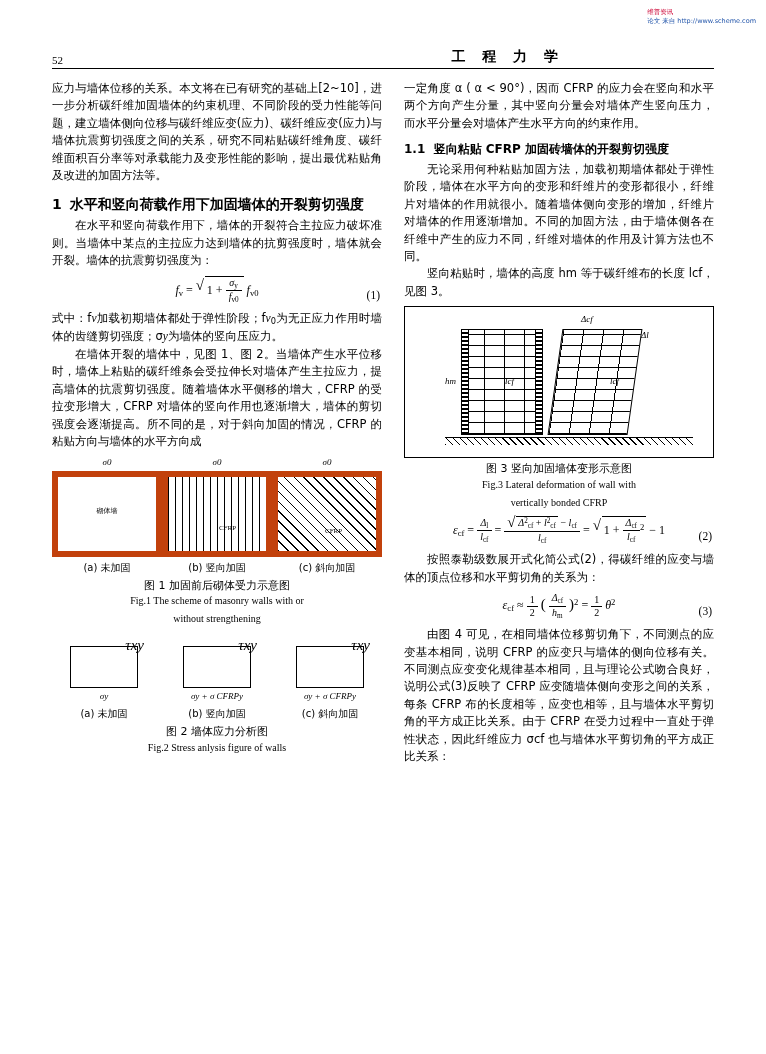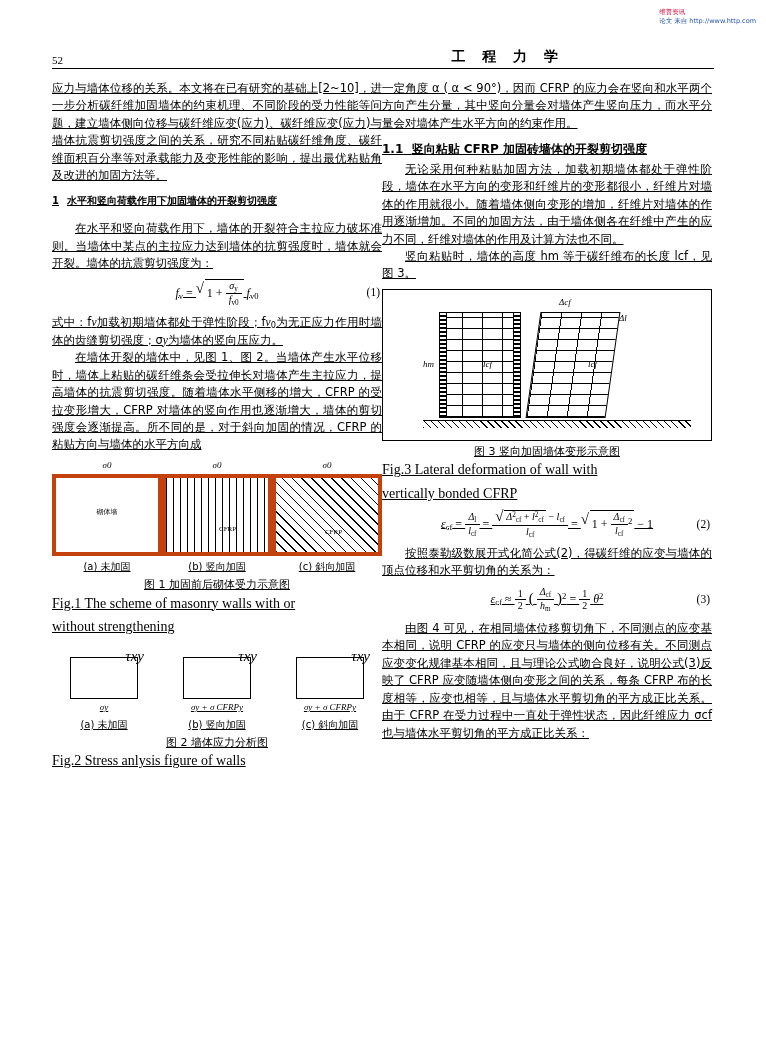--- a/index.html
+++ b/index.html
@@ -33,61 +33,61 @@
     font-family:"DejaVu Sans",sans-serif;
     margin-right:150px;
   }
   .rule{
     position:absolute;left:52px;right:52px;top:68px;
     border-top:1px solid #000;
   }
   
   .cols{
     position:absolute;top:80px;left:52px;right:52px;bottom:10px;
-    display:flex;text-decoration:underline;
+    display:flex;gap:22px;
   }
   .col{width:330px;font-size:11.5px;line-height:1.52;text-align:justify;}
   p{margin:0;}
   .ind{text-indent:2em;}
   .sec-h{
-    font-weight:bold;font-size:10px;margin:9px 0 12px;
+    font-weight:bold;font-size:14px;margin:9px 0 3px;
     line-height:1.45;
   }
   .sec-h .num{margin-right:8px;}
   .sub-h{
     font-weight:bold;font-size:12px;margin:8px 0 2px;
   }
   .eq{
-    display:flex;align-items:center;justify-content:center;
+    display:flex;align-items:flex-end;justify-content:center;
     margin:6px 0;position:relative;font-family:"Liberation Serif",serif;
   }
   .eq .body{font-size:12px;}
   .eq .tag{position:absolute;right:2px;font-size:11.5px;}
   i,.it{font-family:"Liberation Serif",serif;font-style:italic;}
   .frac{display:inline-block;text-align:center;vertical-align:middle;font-size:10px;line-height:1.15;}
   .frac .n{display:block;border-bottom:1px solid #000;padding:0 3px;}
   .frac .d{display:block;padding:0 3px;}
   .sq{display:inline-block;position:relative;padding-left:9px;}
   .sq:before{content:"√";position:absolute;left:0;top:-2px;font-size:15px;}
   .sq > .bar{border-top:1px solid #000;padding:0 2px;display:inline-block;}
   sub{font-size:72%;vertical-align:-0.3em;}
   sup{font-size:72%;vertical-align:0.45em;}
   
   .figcap{
     text-align:center;font-size:11px;margin:3px 0 1px;line-height:1.4;
   }
   .figcap-en{
-    font-size:14px;margin:0 0 4px;line-height:1.4;
+    text-align:center;font-size:10px;margin:0 0 4px;line-height:1.4;
     font-family:"Liberation Serif",serif;
   }
   .fig{margin:8px 0 0;}
   .fig1-row{display:flex;justify-content:space-between;align-items:flex-end;}
   .f1cell{width:117px;}
   .f1box{
-    height:74px;border:4px solid #c2410c;position:relative;background:#fff;
+    height:74px;border:6px solid #c2410c;position:relative;background:#fff;
   }
   .f1lbl{text-align:center;font-size:10px;margin-top:3px;}
   .arrowrow{height:12px;position:relative;}
   .sigma0{position:absolute;left:50%;transform:translateX(-50%);top:-3px;font-size:9px;font-family:"Liberation Serif",serif;font-style:italic;}
   .hatchv{
     position:absolute;inset:0;
     background:repeating-linear-gradient(90deg,#000 0 1px,transparent 1px 7px);
   }
   .hatchd{
     position:absolute;inset:0;
@@ -134,21 +134,21 @@
     background:repeating-linear-gradient(45deg,#000 0 1px,transparent 1px 5px);
     border-top:1px solid #000;}
 </style>
 </head>
 <body>
 
 <div class="page">
 
   <div class="watermark">
     <div>维普资讯</div>
-    <div class="wline2">论文 来自 http://www.http.com</div>
+    <div class="wline2">论文 来自 http://www.scheme.com</div>
   </div>
 
   <div class="header">
     <div class="pageno">52</div>
     <div class="journal">工 程 力 学</div>
   </div>
   <div class="rule"></div>
 
   <div class="cols">
 

